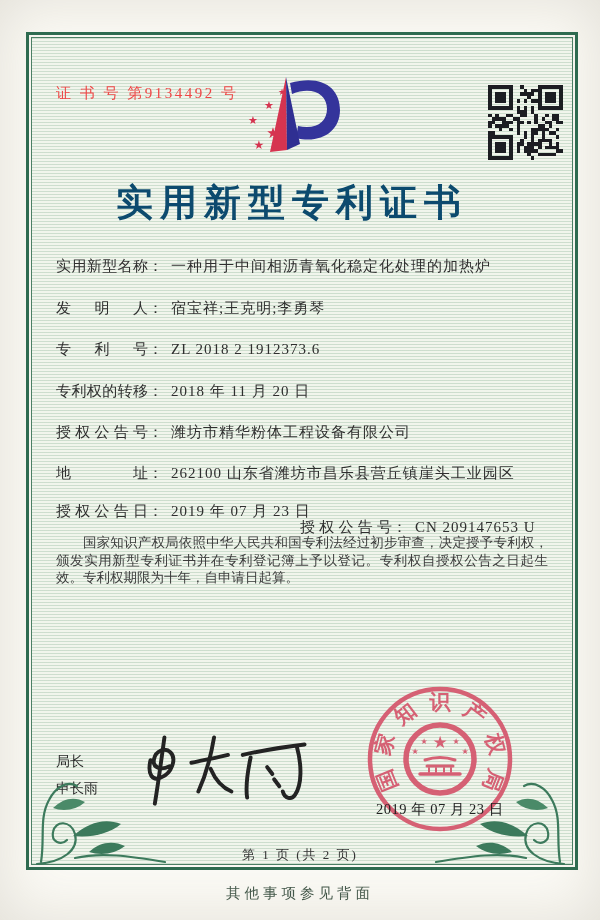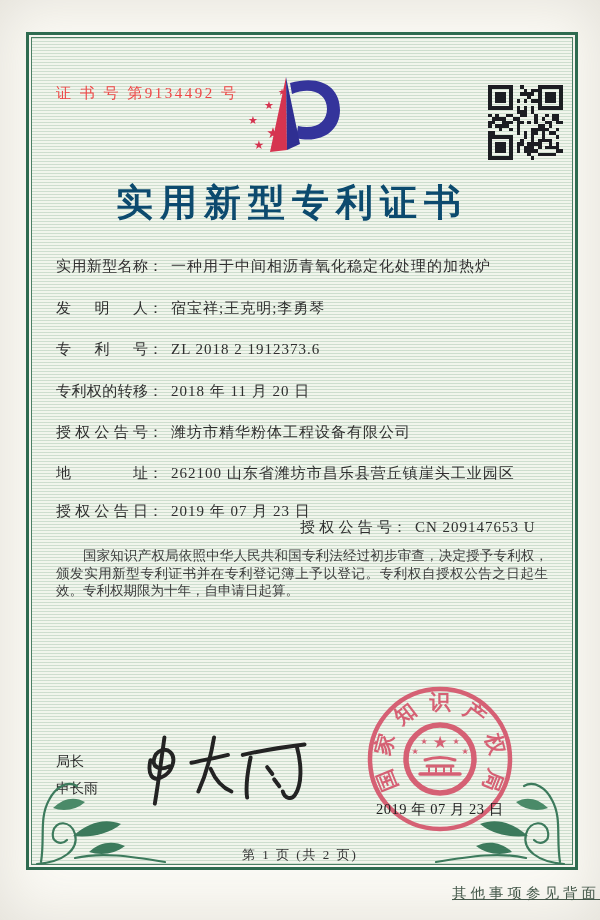--- a/index.html
+++ b/index.html
@@ -45,35 +45,35 @@
     text-align:justify;text-align-last:justify;
   }
   .colon{margin-right:8px;}
   .fvalue{letter-spacing:1px;}
   .grant-right{position:absolute;left:244px;top:16px;white-space:nowrap;}
   .paras{
     position:absolute;left:56px;top:534px;width:492px;
     font-size:13.5px;line-height:17.5px;color:#3c3c3c;
     text-align:justify;
   }
-  .paras p{margin:13px 0 2px 0;text-indent:2em;}
+  .paras p{margin:0 0 2px 0;text-indent:2em;}
   .director{position:absolute;left:56px;top:748px;font-size:14px;color:#2c2c2c;line-height:27px;}
   .signature{position:absolute;left:126px;top:734px;width:190px;height:74px;}
   .seal{position:absolute;left:362px;top:681px;width:156px;height:156px;opacity:0.93;}
   .seal-date{
     position:absolute;left:376px;top:800px;
     font-size:14.5px;color:#222;letter-spacing:0.5px;white-space:nowrap;
   }
   .page-footer{
     position:absolute;left:0;right:0;top:846px;text-align:center;
     font-size:13px;color:#333;letter-spacing:2px;
   }
   .back-note{
-    position:absolute;left:0;right:0;top:884px;text-align:right;
-    font-size:14.5px;color:#44584a;letter-spacing:4px;text-decoration:underline;
+    position:absolute;left:0;right:0;top:884px;text-align:center;
+    font-size:14.5px;color:#44584a;letter-spacing:4px;
   }
   .ornament{position:absolute;width:142px;height:102px;}
   .ornament.left{left:29px;top:768px;}
   .ornament.right{left:430px;top:768px;transform:scaleX(-1);}
 </style>
 </head>
 <body>
 
 <div class="page">
 

